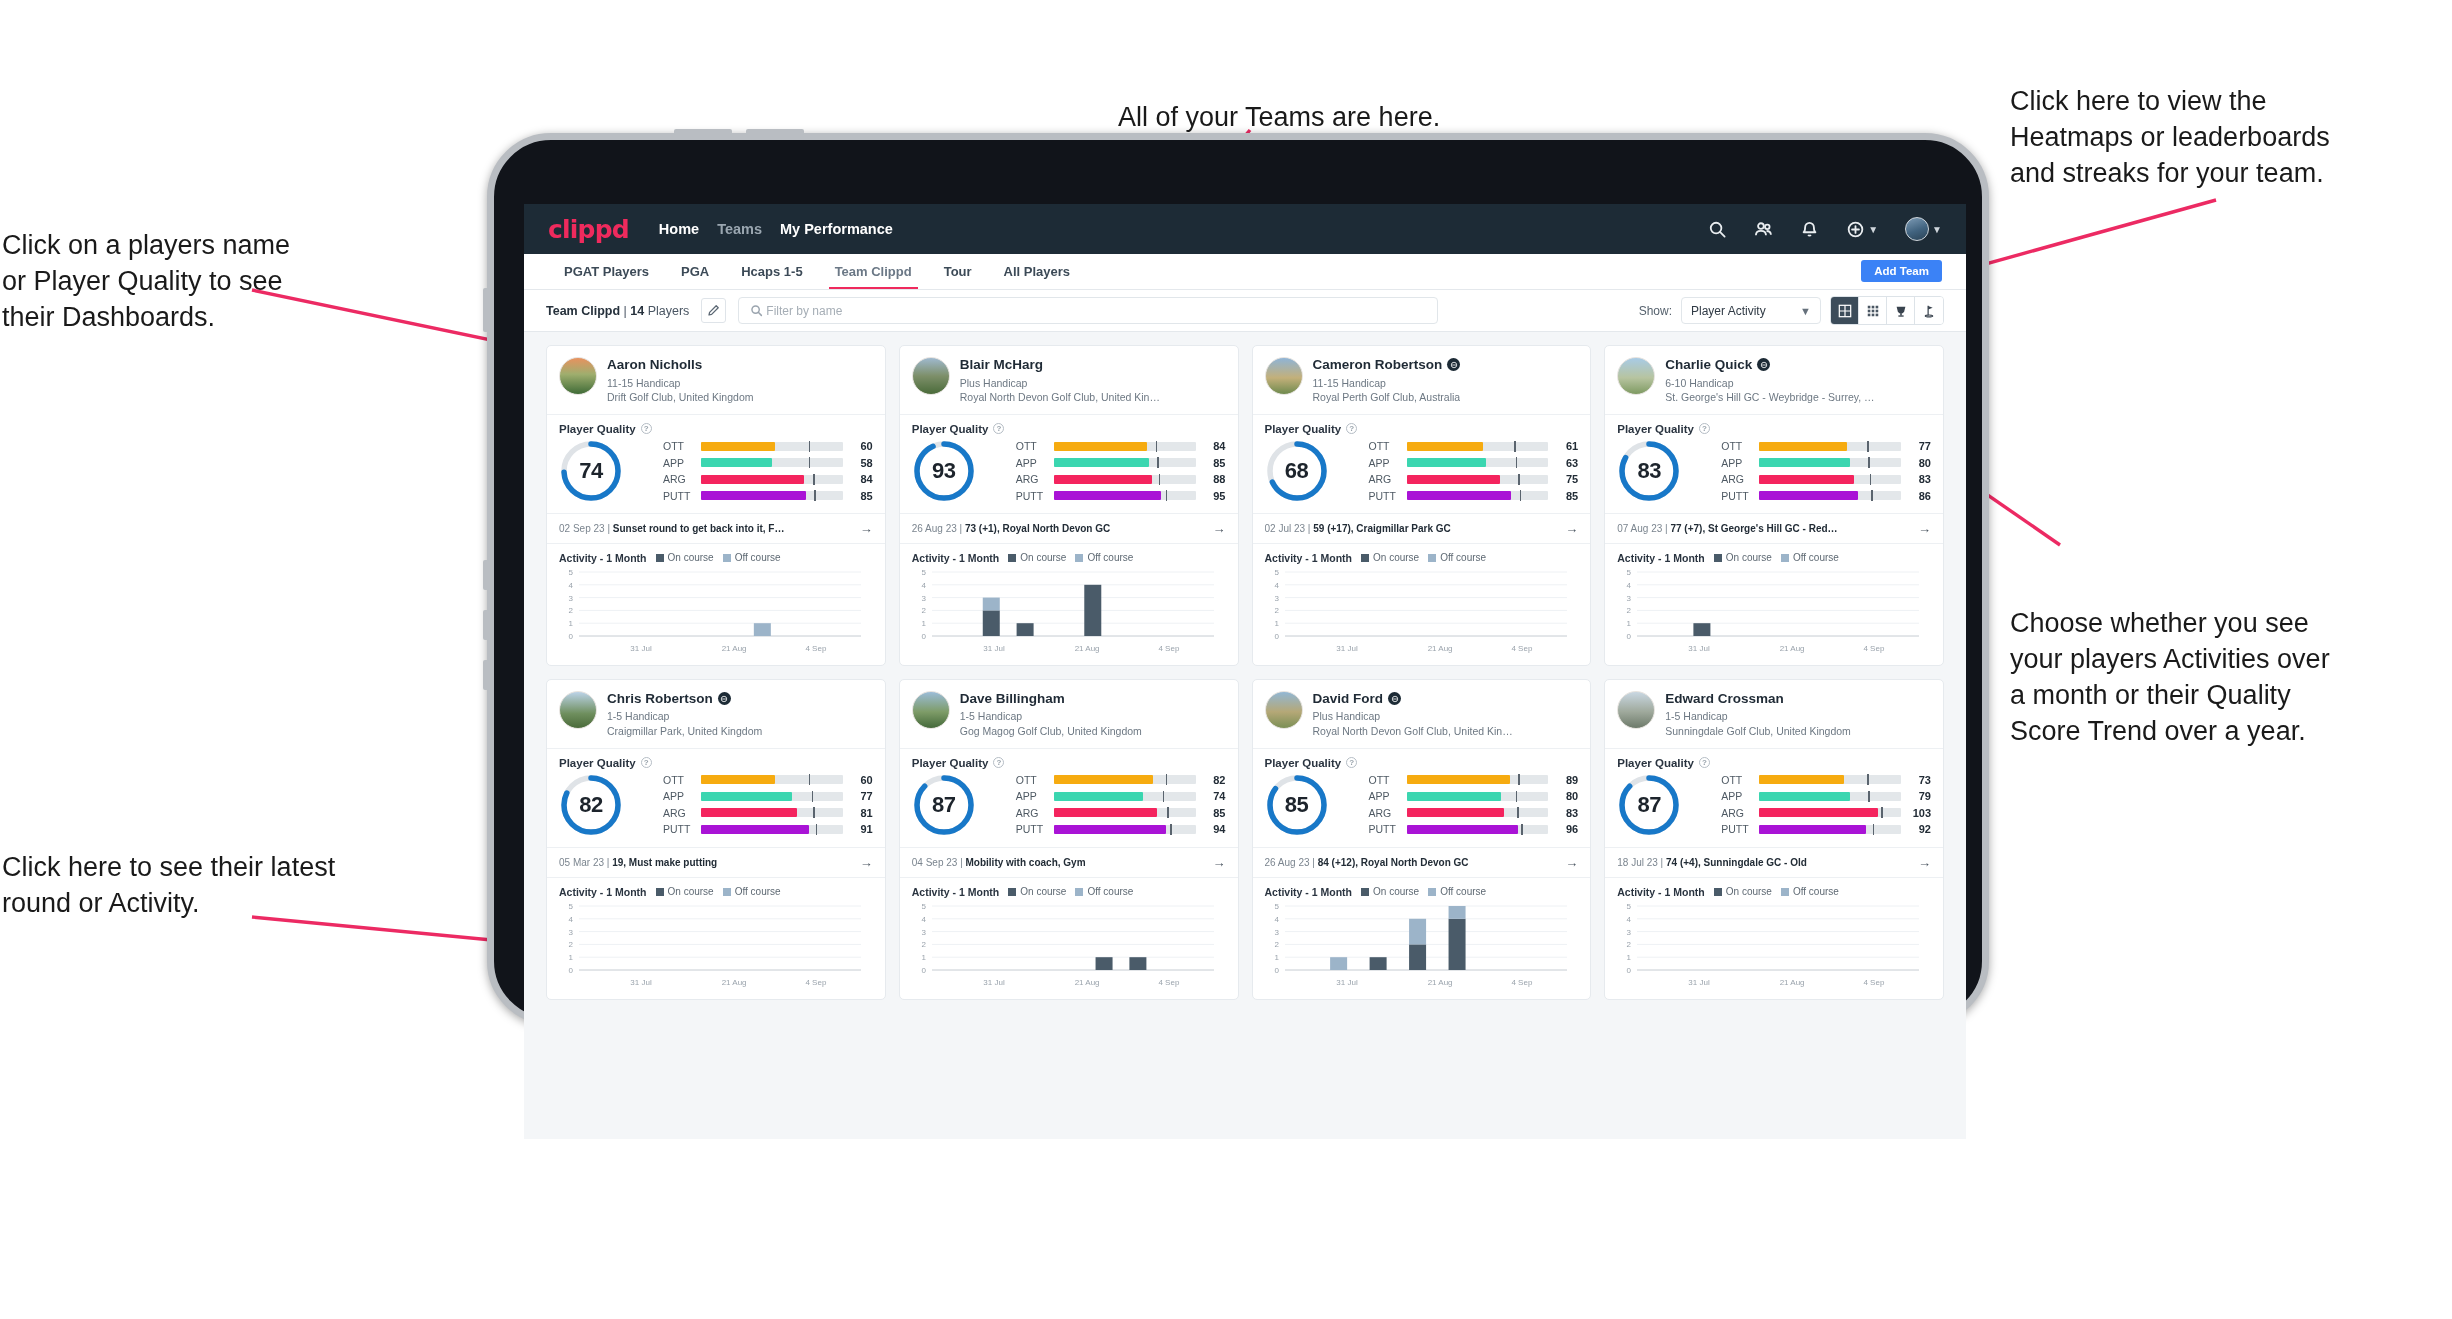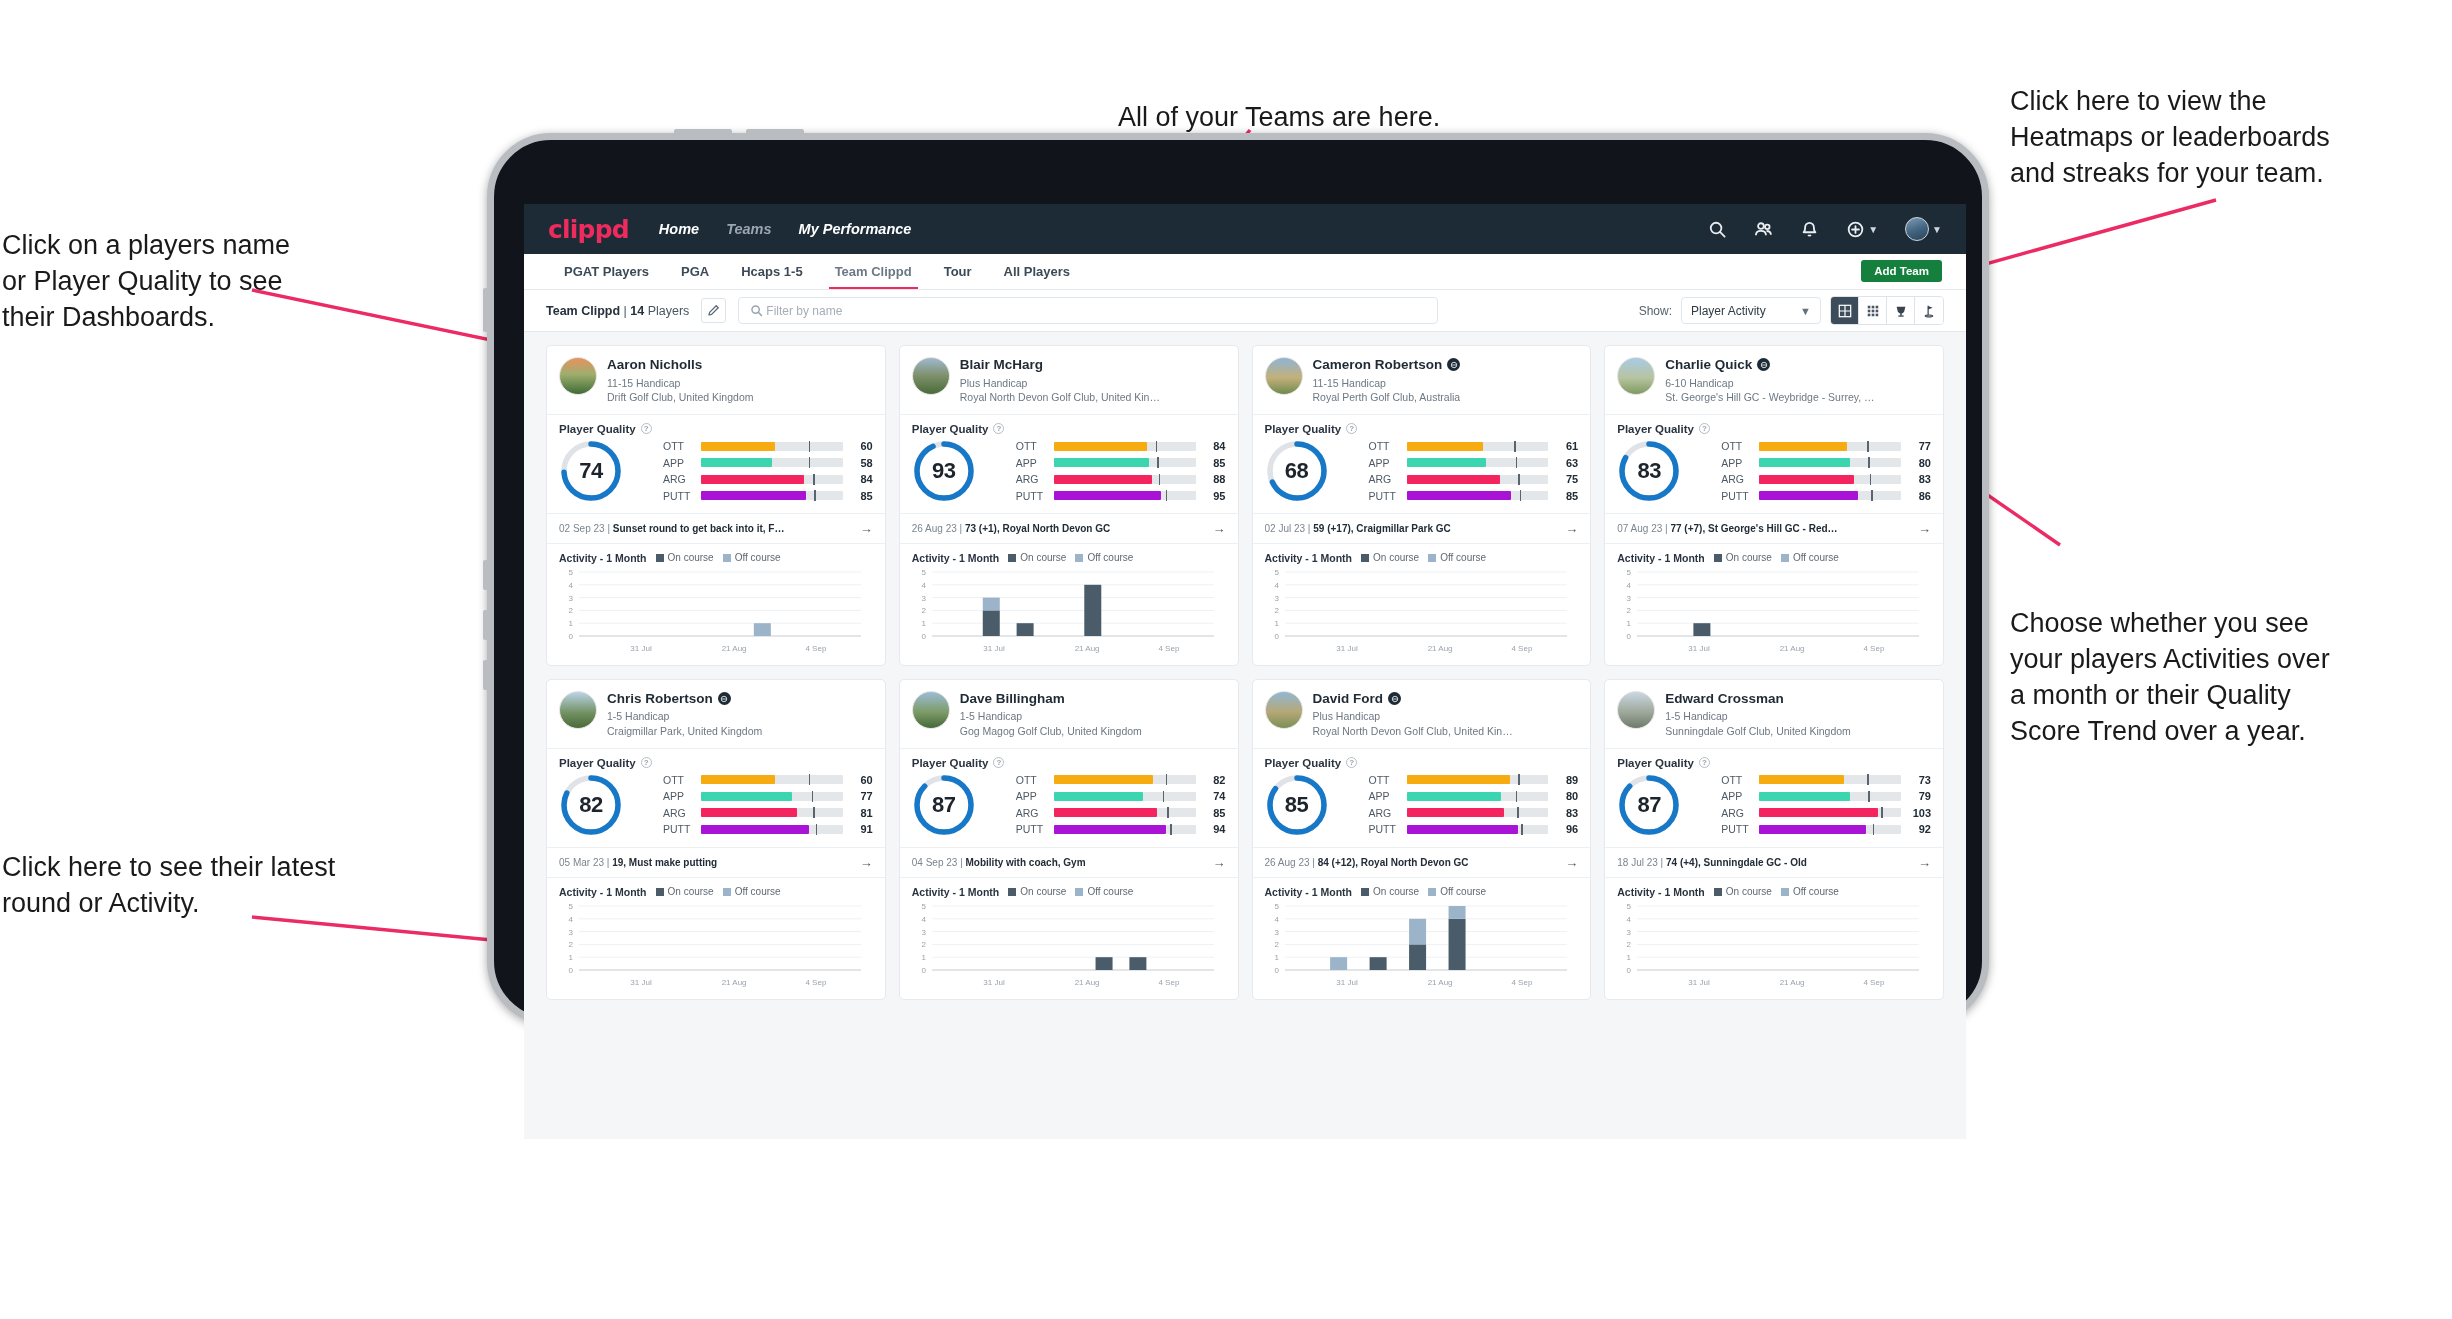--- a/index.html
+++ b/index.html
@@ -45,21 +45,21 @@
 
   
   .navbar {
     height: 50px; background: #1d2b36;
     display: flex; align-items: center; padding: 0 24px;
   }
   .brand {
     color: #ef2a5d; font-size: 25px; font-weight: 700;
     letter-spacing: -.8px; margin-right: 30px; font-family: "DejaVu Sans", sans-serif;
   }
-  .navlinks { display: flex; align-items: center; gap: 27px; font-style: italic; }
+  .navlinks { display: flex; align-items: center; gap: 18px; }
   .navlink { color: #9aa6b0; font-size: 14.5px; font-weight: 600; cursor: pointer; }
   .navlink.active { color: #ffffff; }
   .nav-right { margin-left: auto; display: flex; align-items: center; gap: 27px; }
   .nav-ic { width: 19px; height: 19px; display: block; }
   .nav-ic svg { width: 19px; height: 19px; fill: none; stroke: #e9edf0; stroke-width: 1.9; }
   .avatar-nav {
     width: 24px; height: 24px; border-radius: 50%;
     background: linear-gradient(160deg,#7d9bb5 0%,#41637f 55%,#2b4356 100%);
     border: 1.5px solid #cfd6dc;
   }
@@ -76,21 +76,21 @@
     font-size: 13px; font-weight: 600; color: #3c4a57; cursor: pointer;
     position: relative;
   }
   .tab.active { color: #6b7886; }
   .tab.active::after {
     content: ""; position: absolute; left: 10px; right: 10px; bottom: 0;
     height: 2.5px; background: #ef2a5d;
   }
   .addteam {
     position: absolute; right: 24px; top: 6px;
-    background: #15803d; color: #ffffff;
+    background: #3b82f6; color: #ffffff;
     font-size: 11.5px; font-weight: 600;
     padding: 5px 13px; border-radius: 3px; border: none; cursor: pointer;
   }
 
   
   .toolbar {
     height: 42px; background: #ffffff; border-bottom: 1px solid #e4e8ec;
     display: flex; align-items: center; padding: 0 22px; gap: 12px;
   }
   .team-label { font-size: 12.5px; color: #4a5663; white-space: nowrap; }

